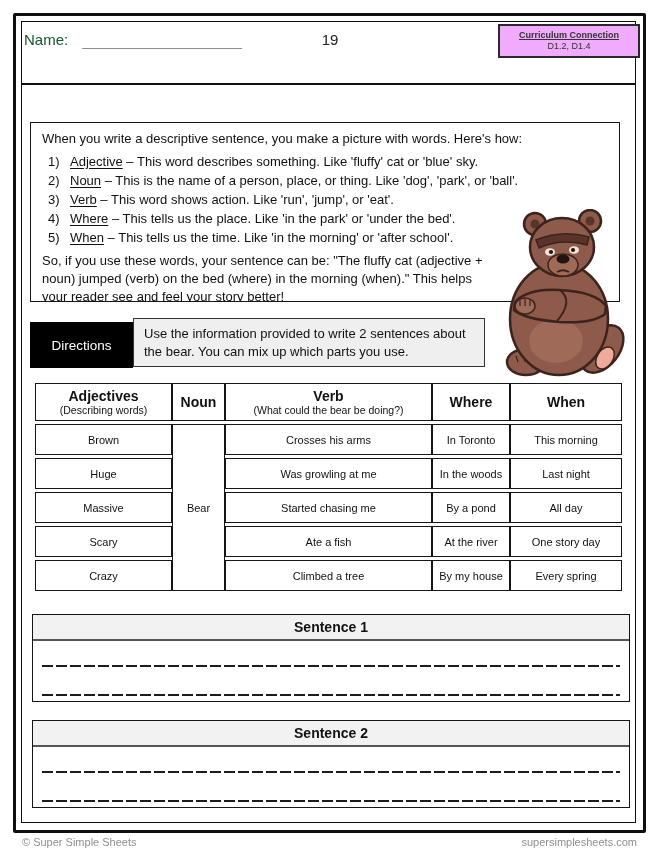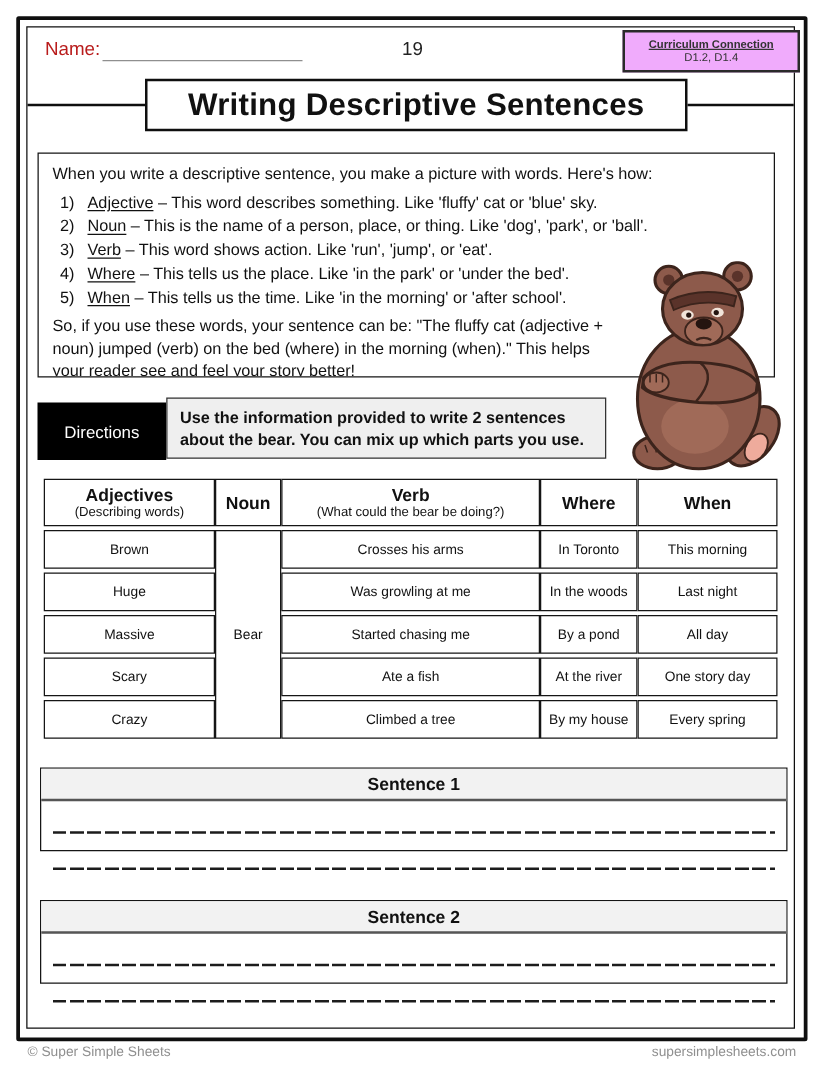--- a/index.html
+++ b/index.html
@@ -6,57 +6,57 @@
   .page{
     position:relative;width:659px;height:852px;background:#ffffff;
     font-family:"Liberation Sans","DejaVu Sans",sans-serif;color:#111;
     overflow:hidden;
   }
   
   .frame-outer{position:absolute;left:13px;top:13px;width:627px;height:814px;border:3px solid #0f0f0f;border-radius:2px;}
   .frame-inner{position:absolute;left:21px;top:21px;width:613px;height:800px;border:1.5px solid #0f0f0f;}
 
   
-  .name-label{position:absolute;left:36px;top:31px;font-size:15px;color:#b91c1c;}
+  .name-label{position:absolute;left:24px;top:31px;font-size:15px;color:#14532d;}
   .name-line{position:absolute;left:82px;top:31px;width:160px;height:17px;border-bottom:1.7px solid #8f8f8f;}
   .page-number{position:absolute;left:300px;top:31px;width:60px;text-align:center;font-size:15px;color:#222;}
   .curriculum-box{position:absolute;left:498px;top:24px;width:138px;height:30px;background:#f0abfc;border:2px solid #2a2a2a;display:flex;flex-direction:column;justify-content:center;align-items:center;}
   .curriculum-title{font-size:9px;font-weight:bold;color:#333;text-decoration:underline;line-height:11px;}
   .curriculum-codes{font-size:9px;color:#333;line-height:11px;}
   .header-divider{position:absolute;left:22px;top:83px;width:613px;height:1.6px;background:#0f0f0f;z-index:1;}
   .title-box{position:absolute;left:116px;top:63px;width:430px;height:38px;border:2px solid #0f0f0f;background:#fff;z-index:2;display:flex;align-items:center;justify-content:center;}
   .title-box span{font-size:25px;font-weight:bold;letter-spacing:.2px;}
 
   
   .intro-box{position:absolute;left:30px;top:122px;width:590px;height:180px;border:1.6px solid #151515;box-sizing:border-box;padding:7px 11px;overflow:hidden;z-index:1;}
   .lead{margin:0 0 5px 0;font-size:13px;line-height:17px;}
   .intro-list{margin:0;padding:0;list-style:none;}
   .intro-item{display:flex;font-size:13px;line-height:19px;}
   .intro-item .num{flex:0 0 28px;padding-left:6px;box-sizing:border-box;}
   .term{text-decoration:underline;text-underline-offset:2px;}
   .closing{margin:5px 0 0 0;font-size:13px;line-height:18px;max-width:452px;}
 
   
   .directions-label{position:absolute;left:30px;top:322px;width:103px;height:46px;background:#000;color:#fff;font-size:13.5px;display:flex;align-items:center;justify-content:center;z-index:2;}
-  .directions-text{position:absolute;left:133px;top:318px;width:352px;height:49px;background:#efefef;border:1.6px solid #333;box-sizing:border-box;font-size:13px;line-height:17.5px;display:flex;align-items:center;padding:8px 10px;z-index:2;font-weight:bold;}
+  .directions-text{position:absolute;left:133px;top:318px;width:352px;height:49px;background:#efefef;border:1.6px solid #333;box-sizing:border-box;font-size:13px;line-height:17.5px;display:flex;align-items:center;padding:8px 10px;z-index:2;}
 
   
   .bear{position:absolute;left:502px;top:209px;width:126px;height:172px;z-index:6;}
 
   
   .word-table{position:absolute;left:35px;top:380px;width:587px;border-collapse:separate;border-spacing:0 3px;table-layout:fixed;z-index:2;}
   .word-table th,.word-table td{border:1.4px solid #151515;background:#fff;text-align:center;vertical-align:middle;padding:0 2px;}
   .word-table th{height:36px;}
   .word-table td{height:29px;font-size:11px;}
   .th-title{font-weight:bold;font-size:14px;line-height:15px;}
   .th-sub{font-size:10.5px;line-height:12px;font-weight:normal;}
   .noun-cell{font-size:16px;}
 
   
-  .sentence-box{position:absolute;left:32px;width:598px;height:67px;border:1.6px solid #151515;box-sizing:border-box;background:#fff;z-index:2;}
+  .sentence-box{position:absolute;left:32px;width:598px;height:88px;border:1.6px solid #151515;box-sizing:border-box;background:#fff;z-index:2;}
   .sb1{top:614px;}
   .sb2{top:720px;}
   .sentence-band{height:24px;background:#f2f2f2;border-bottom:2.6px solid #555;display:flex;align-items:center;justify-content:center;font-size:14px;font-weight:bold;}
   .writing-line{position:absolute;left:9px;right:9px;height:1.8px;background:repeating-linear-gradient(90deg,#1c1c1c 0 11px,transparent 11px 14px);}
   .wl1{top:50px;}
   .wl2{top:79px;}
 
   
   .footer-left{position:absolute;left:22px;top:836px;font-size:11px;color:#8f8f8f;}
   .footer-right{position:absolute;right:22px;top:836px;font-size:11px;color:#8f8f8f;text-align:right;}
@@ -69,23 +69,20 @@
   <div class="frame-inner"></div>
 
   <span class="name-label">Name:</span>
   <div class="name-line"></div>
   <div class="page-number">19</div>
   <div class="curriculum-box">
     <div class="curriculum-title">Curriculum Connection</div>
     <div class="curriculum-codes">D1.2, D1.4</div>
   </div>
   <div class="header-divider"></div>
-  <div class="title-box">
-    <span>Writing Descriptive Sentences</span>
-  </div>
 
   <div class="intro-box">
     <p class="lead">When you write a descriptive sentence, you make a picture with words. Here's how:</p>
     <ol class="intro-list">
       <li class="intro-item">
           <span class="num">1)</span>
           <span class="item-text"><span class="term">Adjective</span><span class="rest"> – This word describes something. Like 'fluffy' cat or 'blue' sky.</span></span>
         </li>
       <li class="intro-item">
           <span class="num">2)</span>

